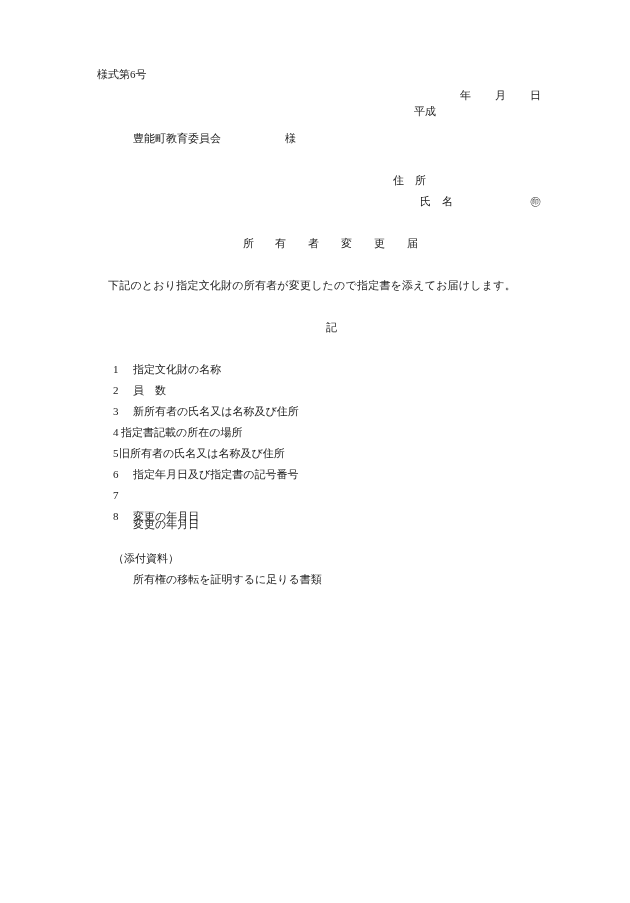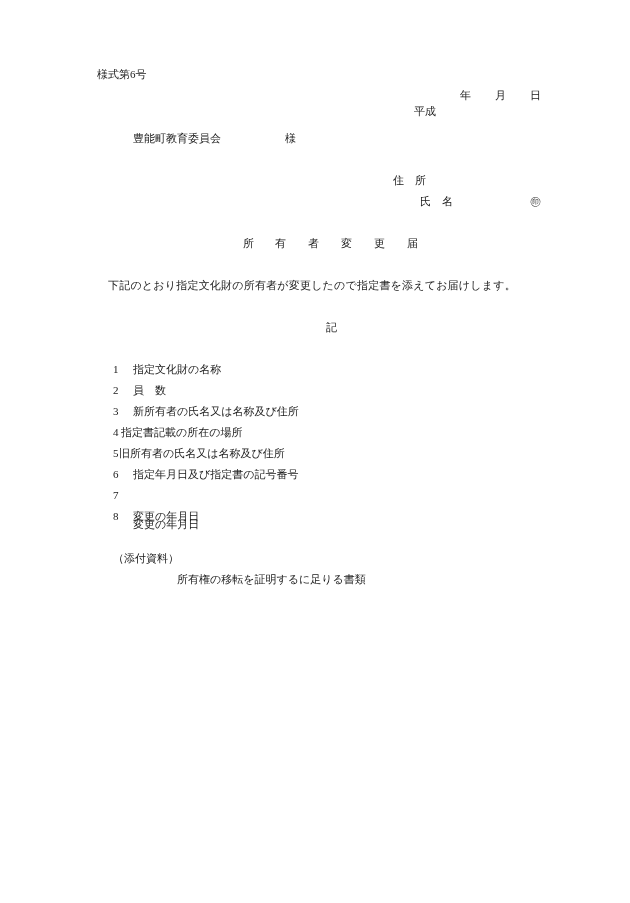--- a/index.html
+++ b/index.html
@@ -76,15 +76,15 @@
       <span class="abs" style="left:133px;top:488px;margin-top:29px;">変更の年月日</span>
     </div>
     <div>
       <span class="abs" style="left:113px;top:509px;">8</span>
       <span class="abs" style="left:133px;top:509px;">変更の年月日</span>
     </div>
   </div>
 
   <div>
     <div class="abs" style="left:113px;top:551px;">（添付資料）</div>
-    <div class="abs" style="left:133px;top:572px;margin-left:44px;">所有権の移転を証明するに足りる書類</div>
+    <div class="abs" style="left:133px;top:572px;">所有権の移転を証明するに足りる書類</div>
   </div>
 </div>
 
 </body></html>

